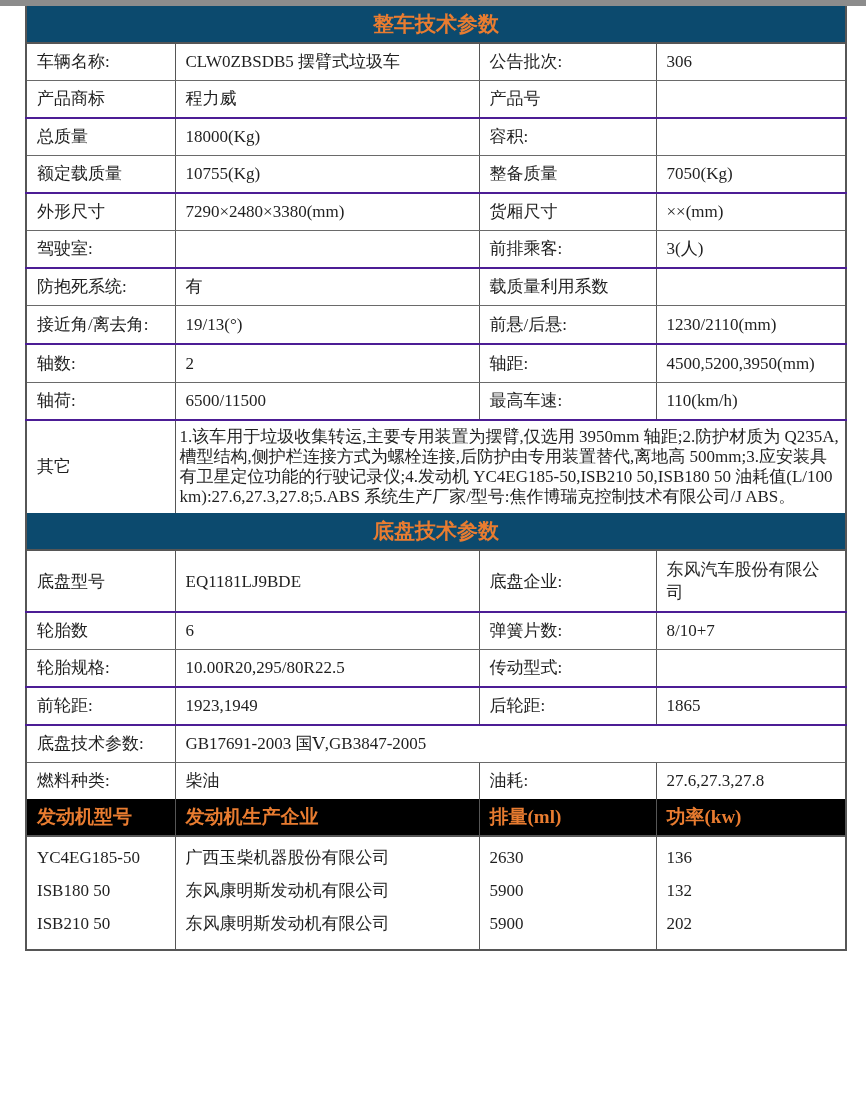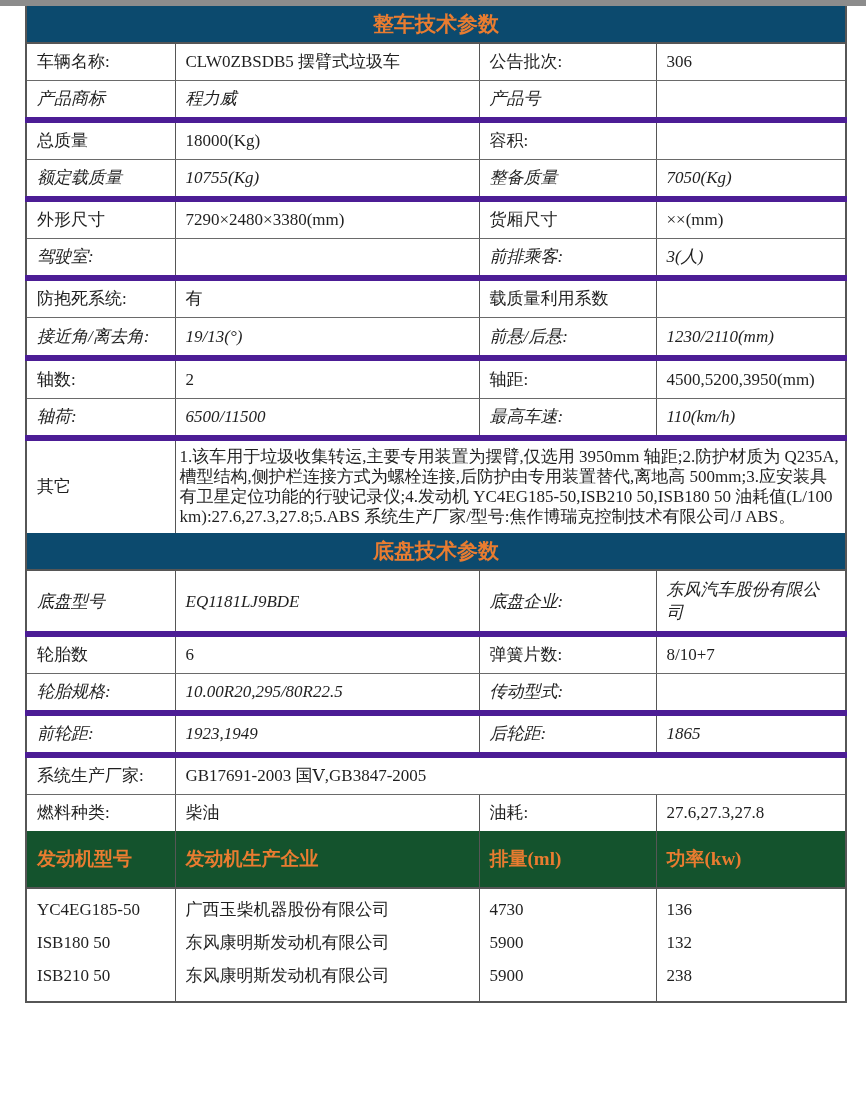--- a/index.html
+++ b/index.html
@@ -5,25 +5,25 @@
   html,body{margin:0;padding:0;background:#ffffff;width:866px;height:1097px;
     font-family:"Liberation Serif","DejaVu Serif",serif;color:#1f1f1f;}
   .top-bar{width:866px;height:6px;background:#8c8c8c;}
   table.spec{border-collapse:collapse;table-layout:fixed;width:820px;margin-left:25px;
     border-left:2px solid #565656;border-right:2px solid #565656;border-bottom:2px solid #565656;}
   col.c1{width:149px;} col.c2{width:304px;} col.c3{width:177px;} col.c4{width:190px;}
   td{font-size:17px;line-height:22px;padding:7px 10px;vertical-align:middle;
     border-left:1px solid #565656;word-break:break-all;}
   td:first-child{border-left:none;}
   tr.hb-thin td{border-bottom:1px solid #6a6a6a;}
-  tr.hb-thick td{border-bottom:6px solid #4c1d95;font-style:italic;}
+  tr.hb-thick td{border-bottom:2px solid #4c1d95;}
   tr.section-row td{background:#0c4a6e;border-left:none;border-bottom:2px solid #565656;
     text-align:center;font-weight:bold;font-size:21px;color:#e97c30;padding:5px 0;line-height:26px;}
-  tr.engine-head td{background:#14532d;border-bottom:2px solid #565656;
-    font-weight:bold;font-size:19px;color:#e97c30;padding:16px 10px;line-height:24px;}
+  tr.engine-head td{background:#000000;border-bottom:2px solid #565656;
+    font-weight:bold;font-size:19px;color:#e97c30;padding:6px 10px;line-height:24px;}
   tr.engine-row td{border-bottom:none;padding:5px 10px;line-height:23px;margin-left:48px;}
   tr.engine-row.first td{padding-top:9px;}
   tr.engine-row.last td{padding-bottom:14px;}
   td.other-text{line-height:20px;padding:6px 4px;margin-top:16px;}
   td.tall{line-height:23px;}
 </style>
 </head>
 <body>
 
 <div class="top-bar"></div>
@@ -128,48 +128,48 @@
     <td>传动型式:</td>
     <td></td>
   </tr>
   <tr class="hb-thick">
     <td>前轮距:</td>
     <td>1923,1949</td>
     <td>后轮距:</td>
     <td>1865</td>
   </tr>
   <tr class="hb-thin">
-    <td>系统生产厂家:</td>
+    <td>底盘技术参数:</td>
     <td colspan="3">GB17691-2003 国Ⅴ,GB3847-2005</td>
   </tr>
   <tr>
     <td>燃料种类:</td>
     <td>柴油</td>
     <td>油耗:</td>
     <td>27.6,27.3,27.8</td>
   </tr>
 
   <tr class="engine-head">
     <td>发动机型号</td>
     <td>发动机生产企业</td>
     <td>排量(ml)</td>
     <td>功率(kw)</td>
   </tr>
   <tr class="engine-row first">
     <td>YC4EG185-50</td>
     <td>广西玉柴机器股份有限公司</td>
-    <td>4730</td>
+    <td>2630</td>
     <td>136</td>
   </tr>
   <tr class="engine-row">
     <td>ISB180 50</td>
     <td>东风康明斯发动机有限公司</td>
     <td>5900</td>
     <td>132</td>
   </tr>
   <tr class="engine-row last">
     <td>ISB210 50</td>
     <td>东风康明斯发动机有限公司</td>
     <td>5900</td>
-    <td>238</td>
+    <td>202</td>
   </tr>
 </tbody>
   </table>
 
 </body></html>

